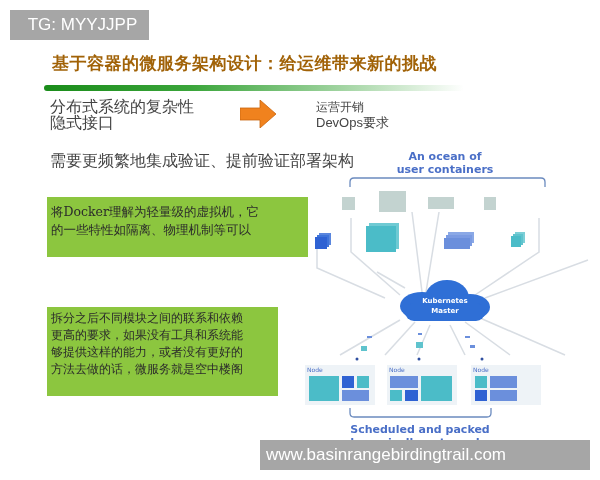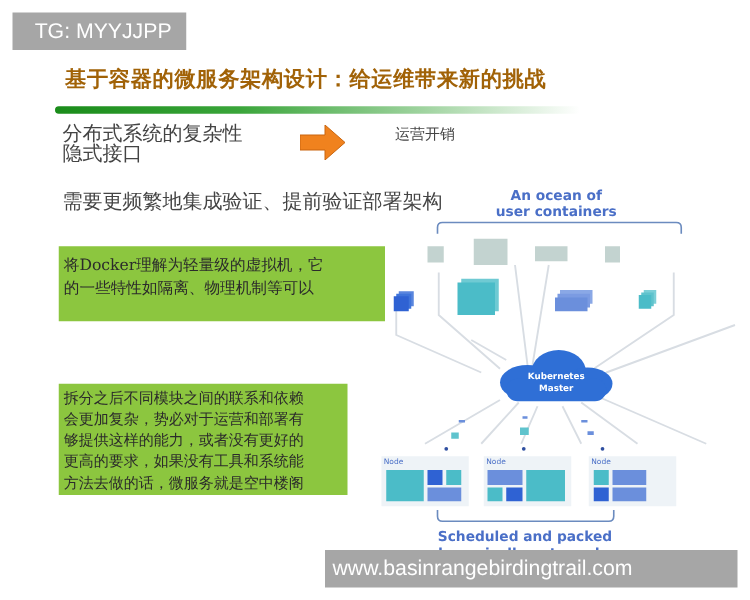--- a/index.html
+++ b/index.html
@@ -64,32 +64,32 @@
 <div class="left-col-text t1">分布式系统的复杂性</div>
 <div class="left-col-text t2">隐式接口</div>
 <div class="left-col-text t3">需要更频繁地集成验证、提前验证部署架构</div>
 
 <svg class="arrow" viewBox="0 0 36 28">
   <polygon points="0,8 20,8 20,0 36,14 20,28 20,20 0,20" fill="#f0821e" stroke="#c9650e" stroke-width="0.8"></polygon>
 </svg>
 
 <div class="right-top">
   <div class="l1">运营开销</div>
+  <div class="l2">DevOps要求</div>
 </div>
 
 <div class="green-box gb1">
   <div>将Docker理解为轻量级的虚拟机，它</div>
   <div>的一些特性如隔离、物理机制等可以</div>
 </div>
 
 <div class="green-box gb2">
   <div>拆分之后不同模块之间的联系和依赖</div>
-  <div>会更加复杂，势必对于运营和部署有</div>
+  <div>更高的要求，如果没有工具和系统能</div>
   <div>够提供这样的能力，或者没有更好的</div>
-  <div>更高的要求，如果没有工具和系统能</div>
   <div>方法去做的话，微服务就是空中楼阁</div>
 </div>
 
 <div class="diagram">
   <svg width="290" height="300" viewBox="0 0 290 300" style="position:absolute;left:0;top:0">
 
     <path d="M45,47 L45,42 Q45,38 49,38 L236,38 Q240,38 240,42 L240,47" fill="none" stroke="#6b8bbf" stroke-width="1.3"></path>
 
     <g stroke="#d8dde3" stroke-width="1.5" fill="none">
       <path d="M46,78 L46,112 L95,155"></path>

